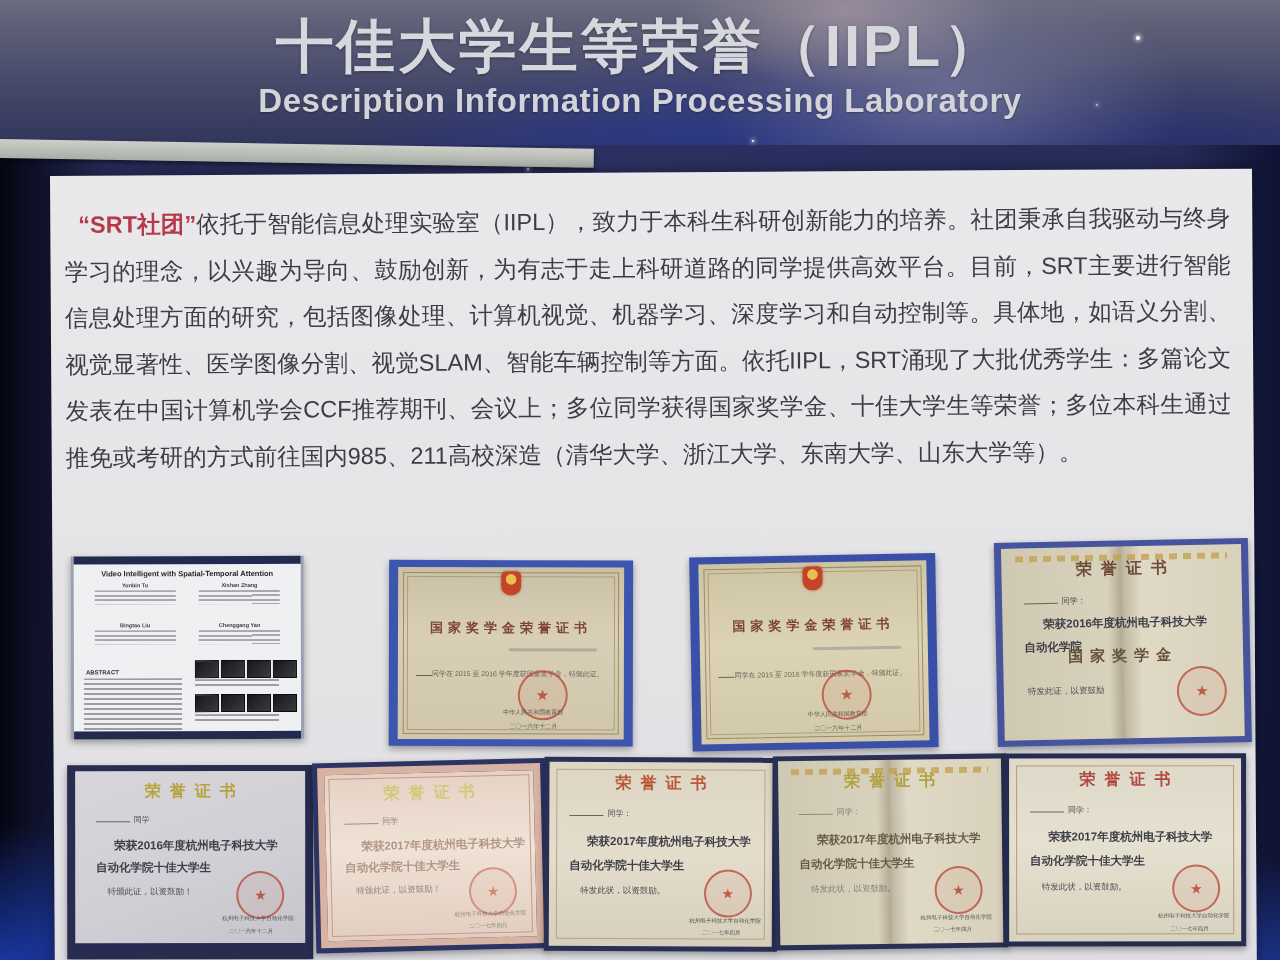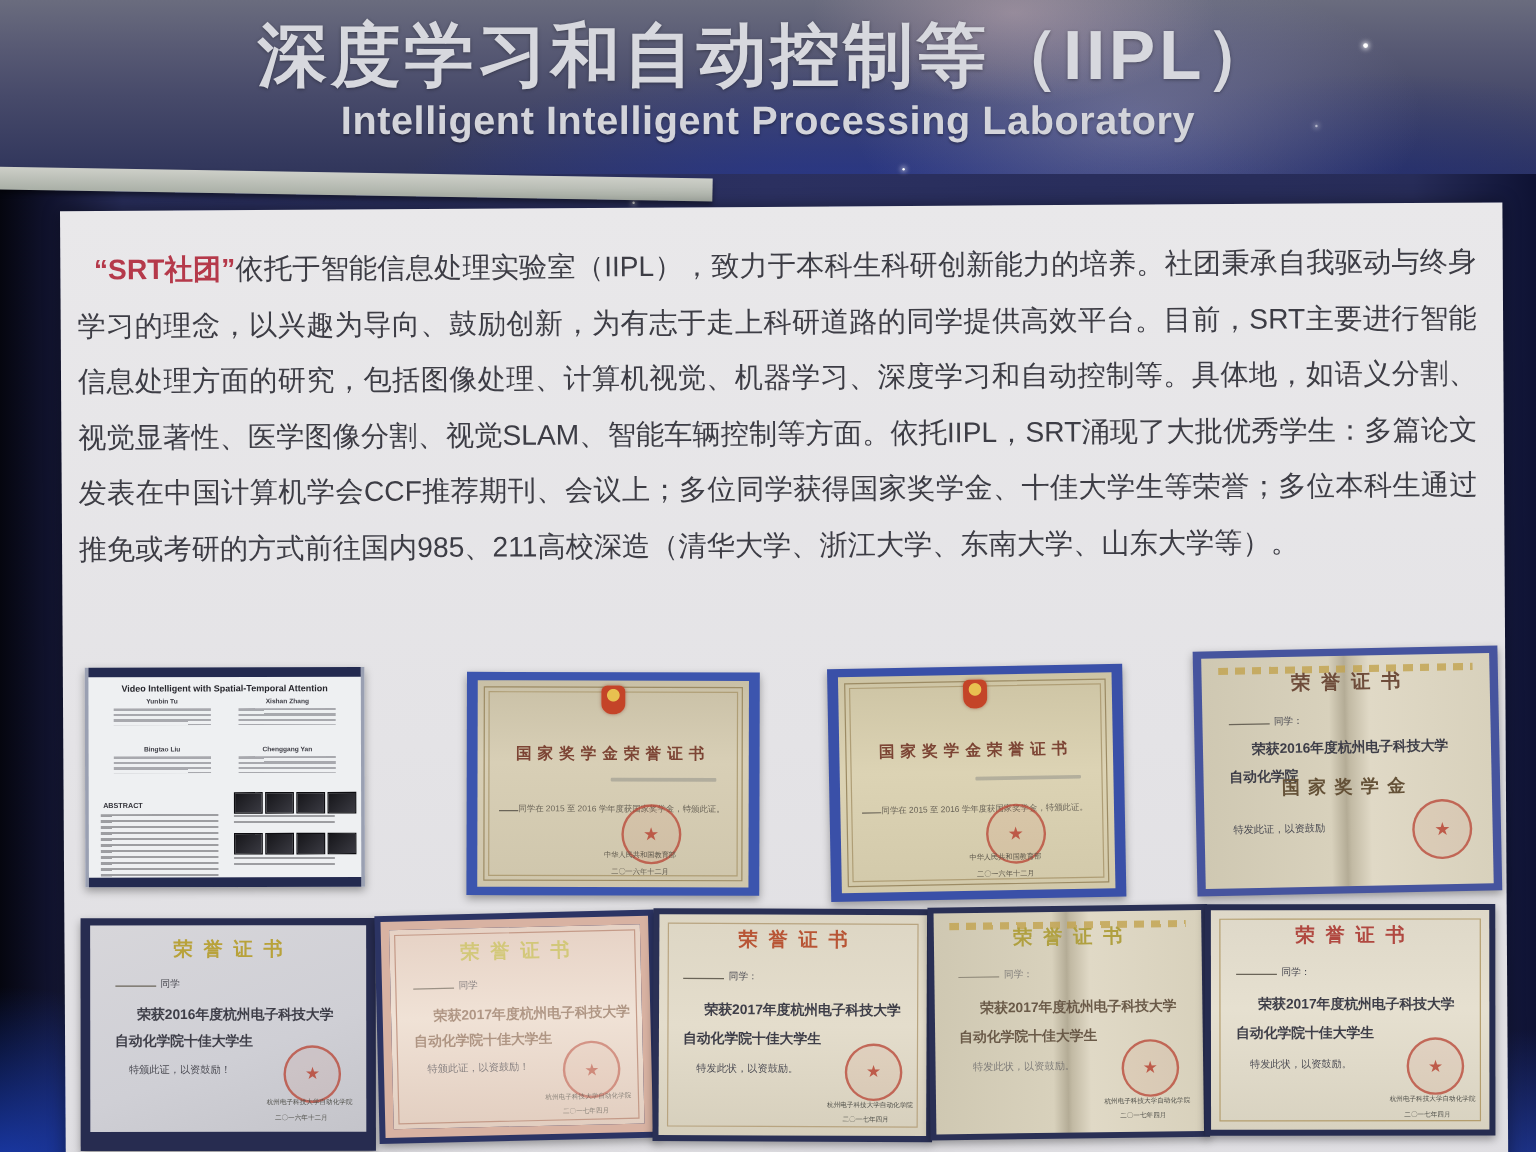--- a/index.html
+++ b/index.html
@@ -135,22 +135,22 @@
 <body>
 
 <div class="banner-bg"></div>
 <div class="lower-bg"></div>
 <span class="star" style="left:1136px;top:36px;width:4px;height:4px;"></span>
 <span class="star" style="left:752px;top:140px;width:2px;height:2px;"></span>
 <span class="star" style="left:527px;top:168px;width:2px;height:2px;"></span>
 <span class="star" style="left:1096px;top:104px;width:2px;height:2px;opacity:.6;"></span>
 <div class="shelf-strip"></div>
 
-<div class="title-zh">深度学习和自动控制等（IIPL）</div>
-<div class="title-en">Intelligent Intelligent Processing Laboratory</div>
+<div class="title-zh">十佳大学生等荣誉（IIPL）</div>
+<div class="title-en">Description Information Processing Laboratory</div>
 
 <div class="panel">
 
   <div class="intro"><span class="intro-indent"></span><span class="lead">“SRT社团”</span><span>依托于智能信息处理实验室（IIPL），致力于本科生科研创新能力的培养。社团秉承自我驱动与终身学习的理念，以兴趣为导向、鼓励创新，为有志于走上科研道路的同学提供高效平台。目前，SRT主要进行智能信息处理方面的研究，包括图像处理、计算机视觉、机器学习、深度学习和自动控制等。具体地，如语义分割、视觉显著性、医学图像分割、视觉SLAM、智能车辆控制等方面。依托IIPL，SRT涌现了大批优秀学生：多篇论文发表在中国计算机学会CCF推荐期刊、会议上；多位同学获得国家奖学金、十佳大学生等荣誉；多位本科生通过推免或考研的方式前往国内985、211高校深造（清华大学、浙江大学、东南大学、山东大学等）。</span></div>
 
   <div class="photo paper-photo">
     <div class="paper-bar" style="top:0;"></div>
     <div class="paper-bar" style="bottom:0;"></div>
     <div class="paper-title">Video Intelligent with Spatial-Temporal Attention</div>
     <div class="auth" style="left:4%;top:26px;">

